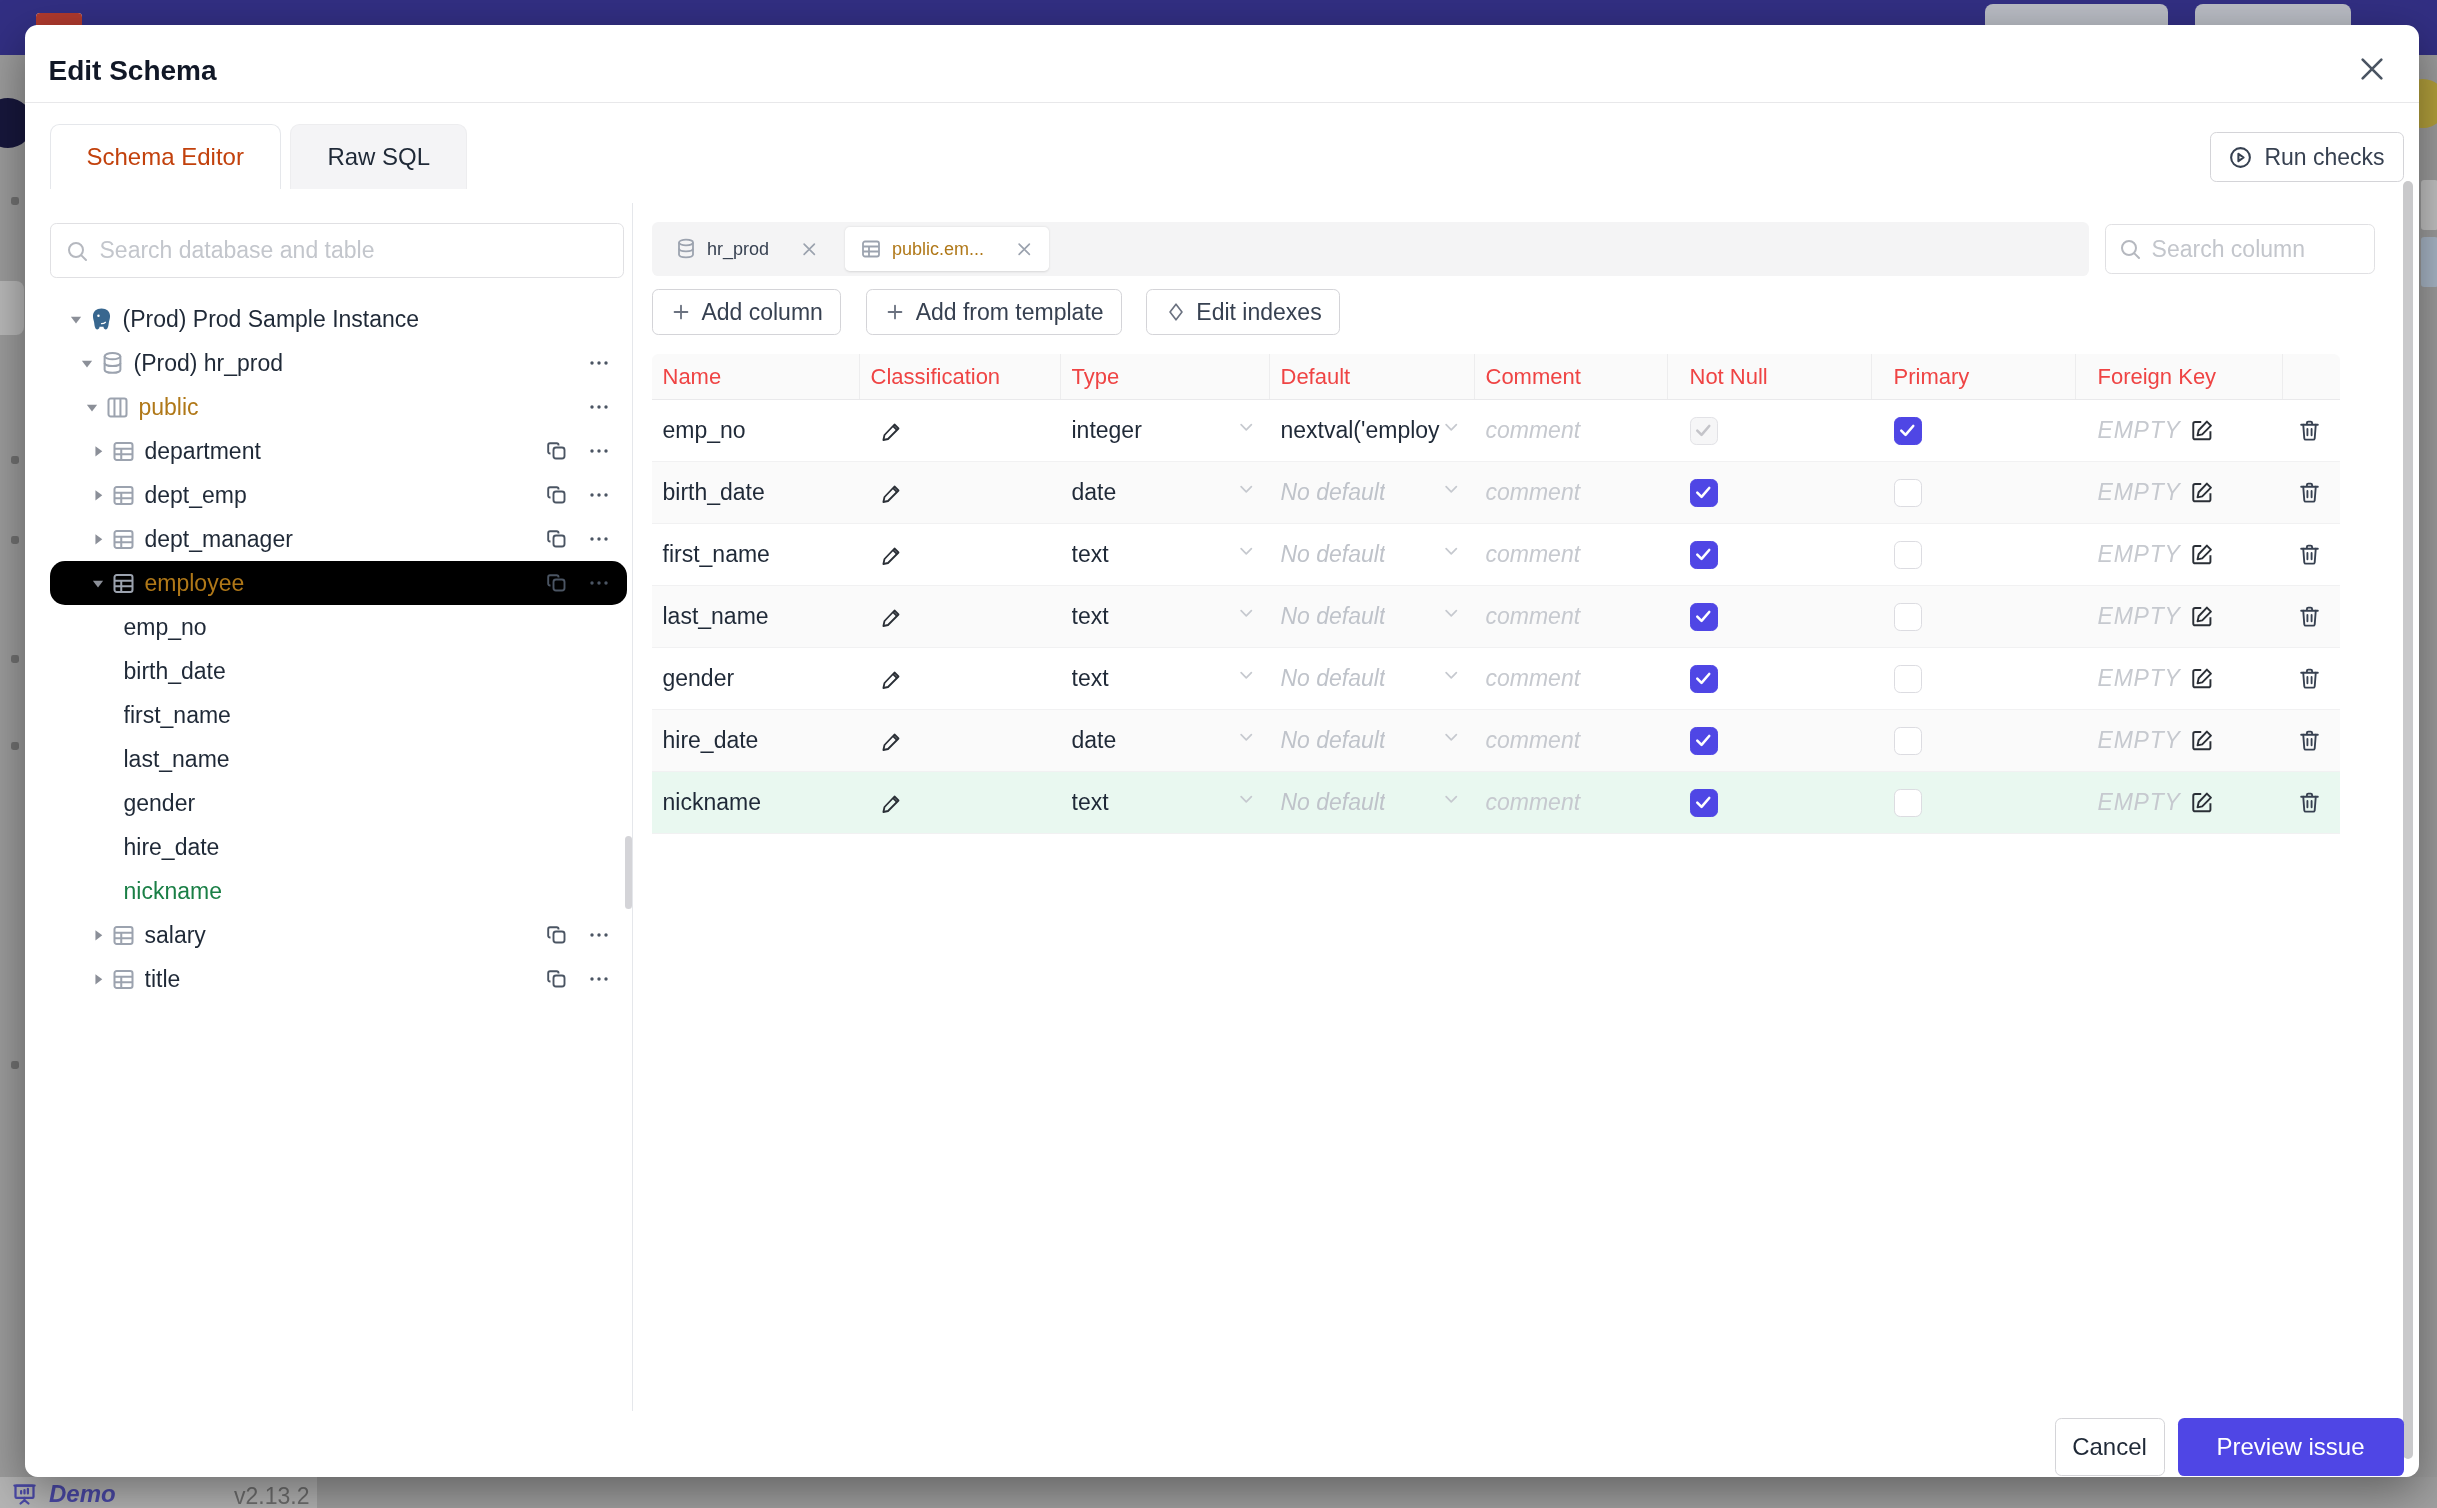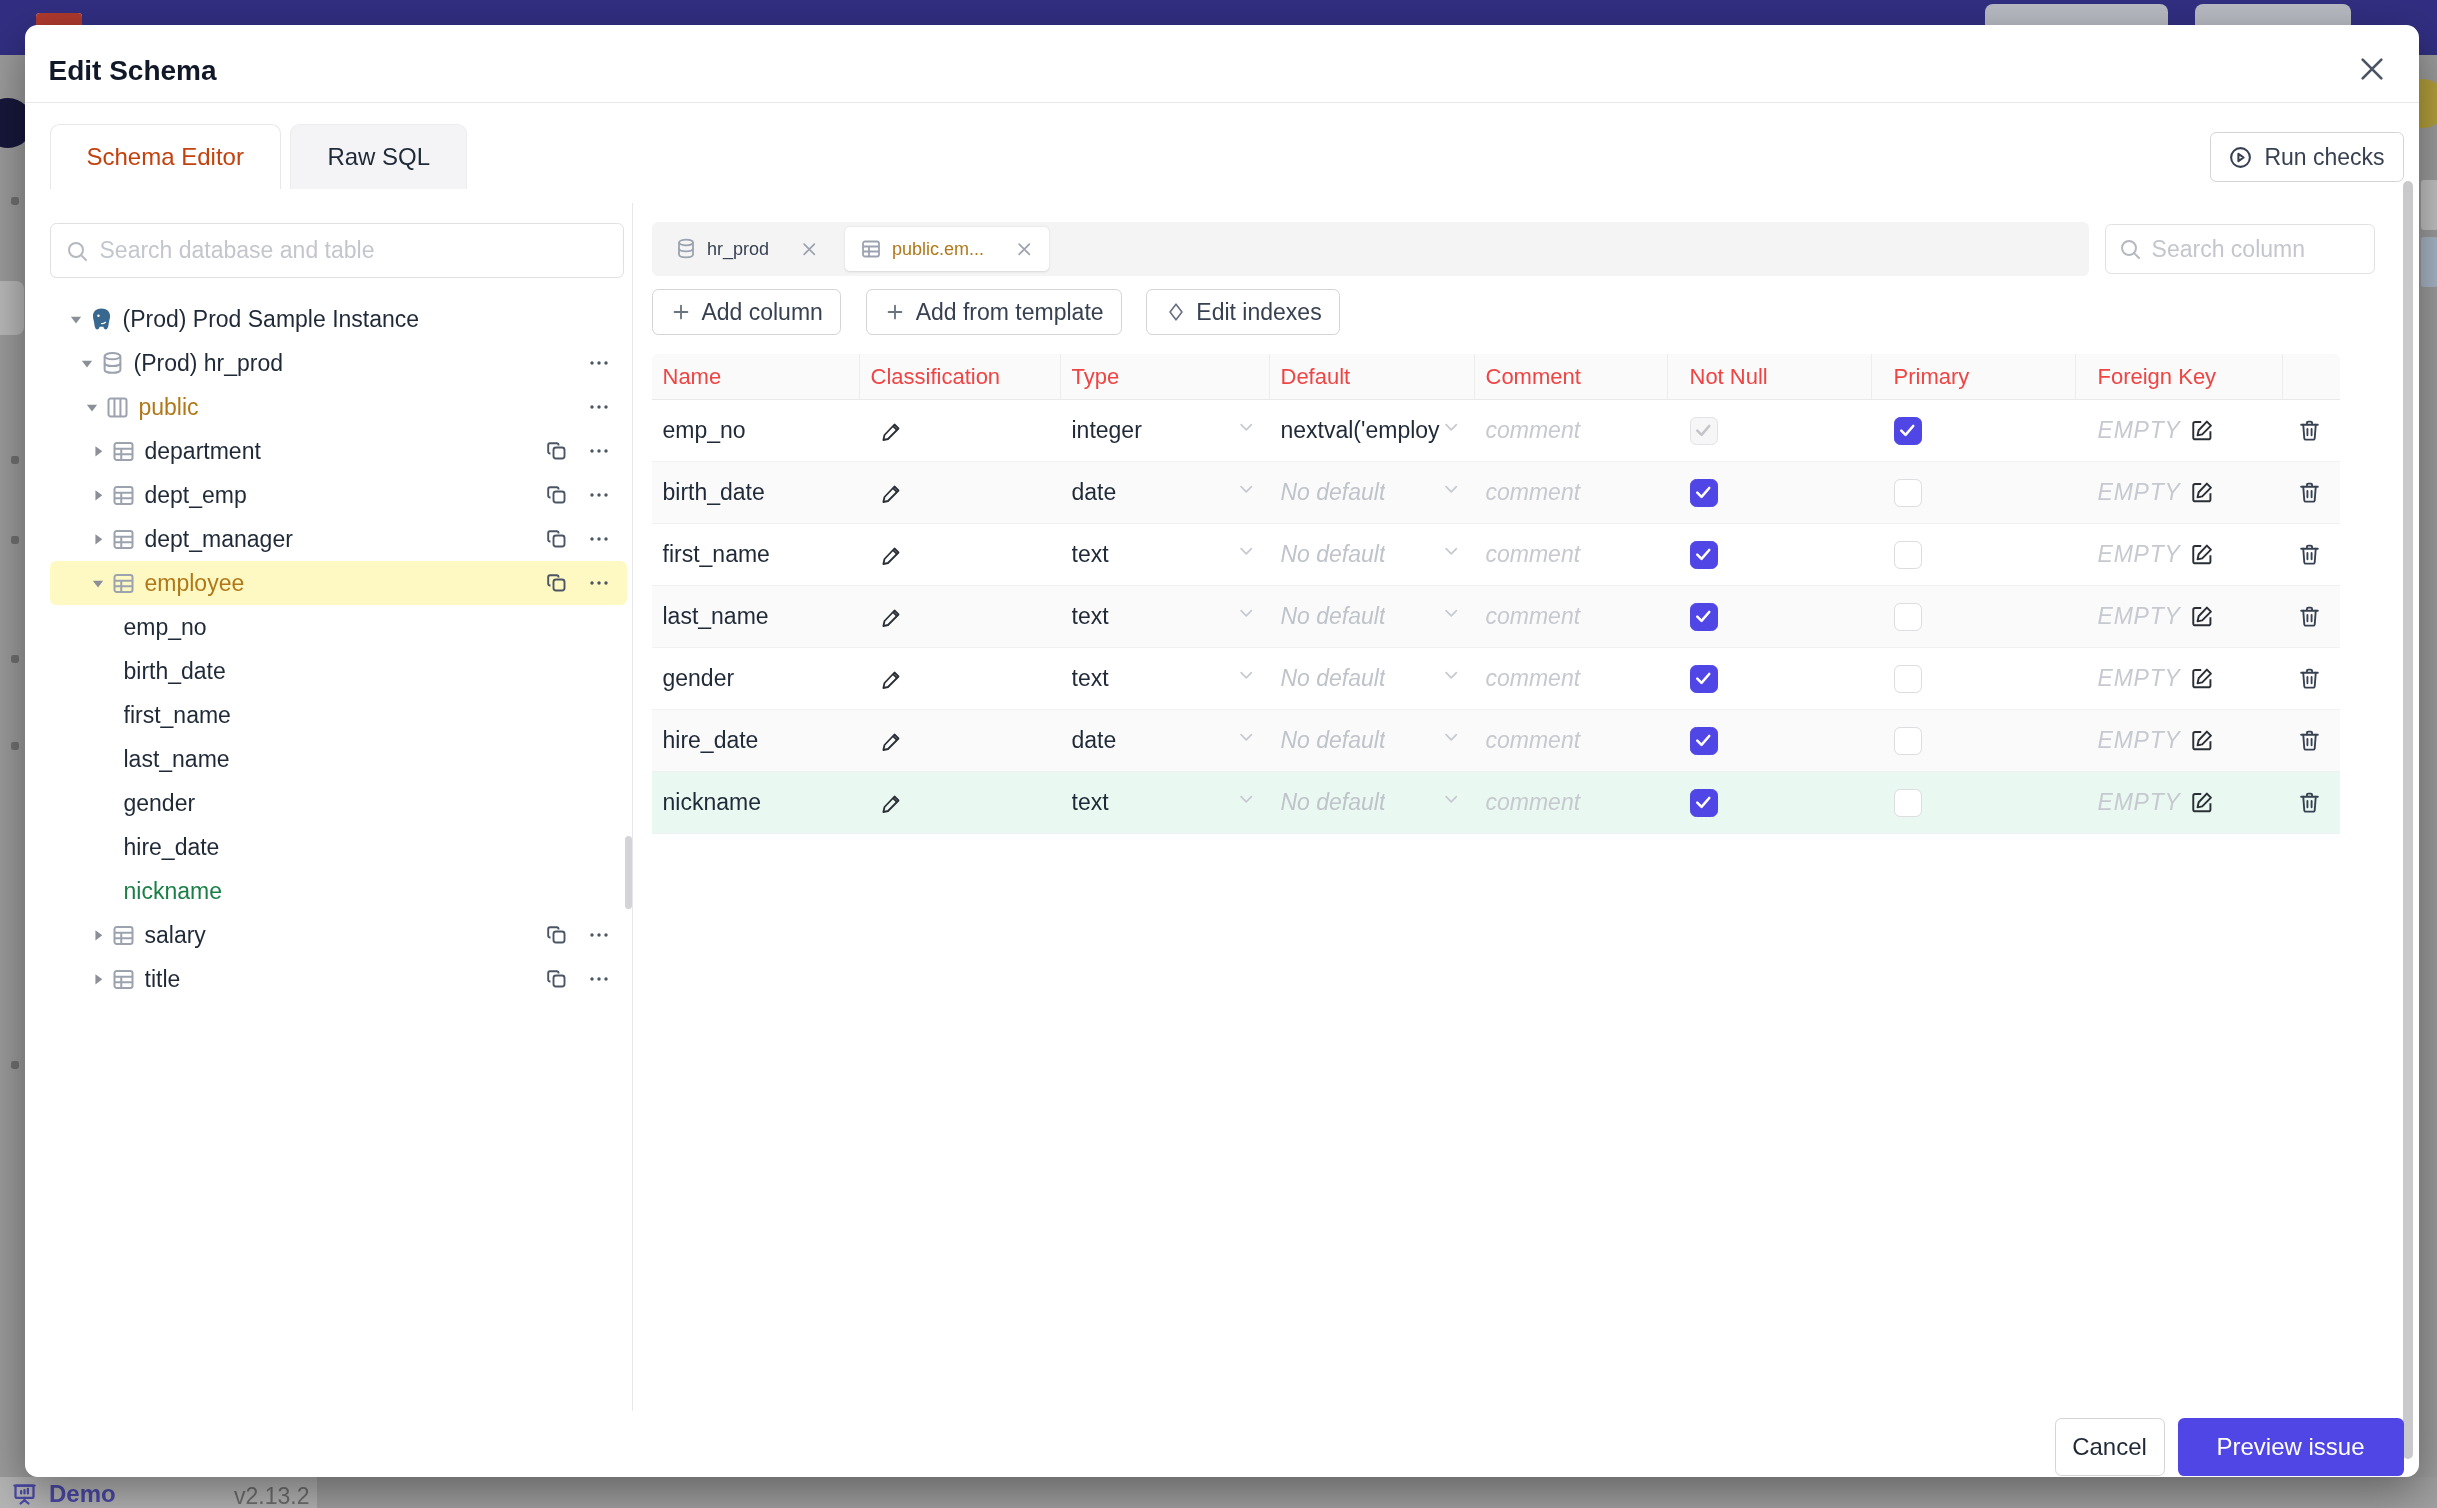--- a/index.html
+++ b/index.html
@@ -12,21 +12,21 @@
   .bd-topbar { position:absolute; left:0; top:0; width:2438px; height:55px; background:#322f83; }
   .bd-btn { position:absolute; top:4px; height:46px; background:#b9bcc4; border-radius:8px; }
   .bd-favicon { position:absolute; left:36px; top:12.6px; width:46px; height:36px; background:#fff; border-radius:4px; overflow:hidden; font-size:19px; text-align:left; }
   .bd-favicon .fav-top { height:12.6px; background:#b03a2e; }
   .bd-favicon .fav-num { color:#333; font-size:18px; padding-left:3.2px; line-height:22px;}
   .bd-circle { position:absolute; border-radius:50%; }
   .bd-rect { position:absolute; }
   .bd-dot { position:absolute; width:8px; height:8px; border-radius:2.4px; background:#4f4f4f; opacity:.55; }
   .bd-bottom-left { position:absolute; left:0; top:1477px; width:317px; height:32px; background:#b5b5b5; }
   .bd-bottom-main { position:absolute; left:317px; top:1477px; width:2121px; height:32px; background:#a0a0a0; }
-  .bd-demo { position:absolute; left:11px; top:1480px; display:flex; align-items:flex-end; gap:11px; color:#4b49a8; font-size:24px; font-weight:600; }
+  .bd-demo { position:absolute; left:11px; top:1480px; display:flex; align-items:flex-end; gap:11px; color:#4b49a8; font-size:24px; font-weight:600;font-style:italic; }
   .bd-version { position:absolute; left:234px; top:1483px; color:#6e6e6e; font-size:23px; }
   .icon { display:inline-flex; align-items:center; justify-content:center; flex:none; }
   .icon svg { width:100%; height:100%; display:block; }
   
   .modal { position:absolute; left:24.5px; top:25px; width:2394px; height:1452px; background:#fff;
            border-radius:12.6px; box-shadow:0 14px 47px rgba(0,0,0,.4); overflow:hidden; }
   .m-title { position:absolute; left:24px; top:30px; font-size:28px; font-weight:600; color:#111827; }
   .m-close { position:absolute; left:2331px; top:28px; width:32px; height:32px; color:#4b5563; cursor:pointer; }
   .m-divider { position:absolute; left:0; top:77px; width:100%; height:0.8px; background:#e8e8ea; }
   
@@ -38,21 +38,21 @@
         border-radius:6.3px; display:flex; align-items:center; justify-content:center; gap:11px; font-size:23px; color:#374151; background:#fff; }
   .run-checks .icon { width:25px; height:25px; color:#374151; }
   
   .sb-search { position:absolute; left:25px; top:198px; width:574px; height:55px; border:0.8px solid #e0e0e3; border-radius:6.3px;
         display:flex; align-items:center; padding:0 14px; gap:11px; background:#fff; }
   .sb-search .icon, .col-search .icon { width:24px; height:24px; color:#b5b8bf; }
   .sb-search input, .col-search input { border:none; outline:none; font-size:23px; width:100%; font-family:inherit; color:#1f2937; background:transparent;}
   input::placeholder { color:#c3c6cc; }
   .tree { position:absolute; left:25px; top:272px; width:577px; }
   .tree-row { height:44px; display:flex; align-items:center; border-radius:6.3px; padding-right:16px; cursor:pointer; }
-  .tree-row.selected { background:#fef9c3; }
+  .tree-row.selected { background:#000000;border-radius:15px; }
   .tree-caret { width:24px; height:20.5px; color:#8b8f98; display:inline-flex; align-items:center; justify-content:center; }
   .tree-ico { width:27px; height:27px; margin-right:8px; color:#9ca3af; }
   .tree-label { font-size:23px; white-space:nowrap; overflow:hidden; }
   .tree-spacer { flex:1; }
   .tree-act { width:24px; height:24px; color:#4b5563; margin-left:17.4px; }
   .t-modified { color:#b07818; }
   .t-created { color:#1a7f46; }
   .resizer { position:absolute; left:607px; top:178px; width:0.8px; height:1208px; background:#e5e7eb; }
   .resize-thumb { position:absolute; left:600px; top:811px; width:7px; height:73px; border-radius:4px; background:#d4d4d8; }
   

